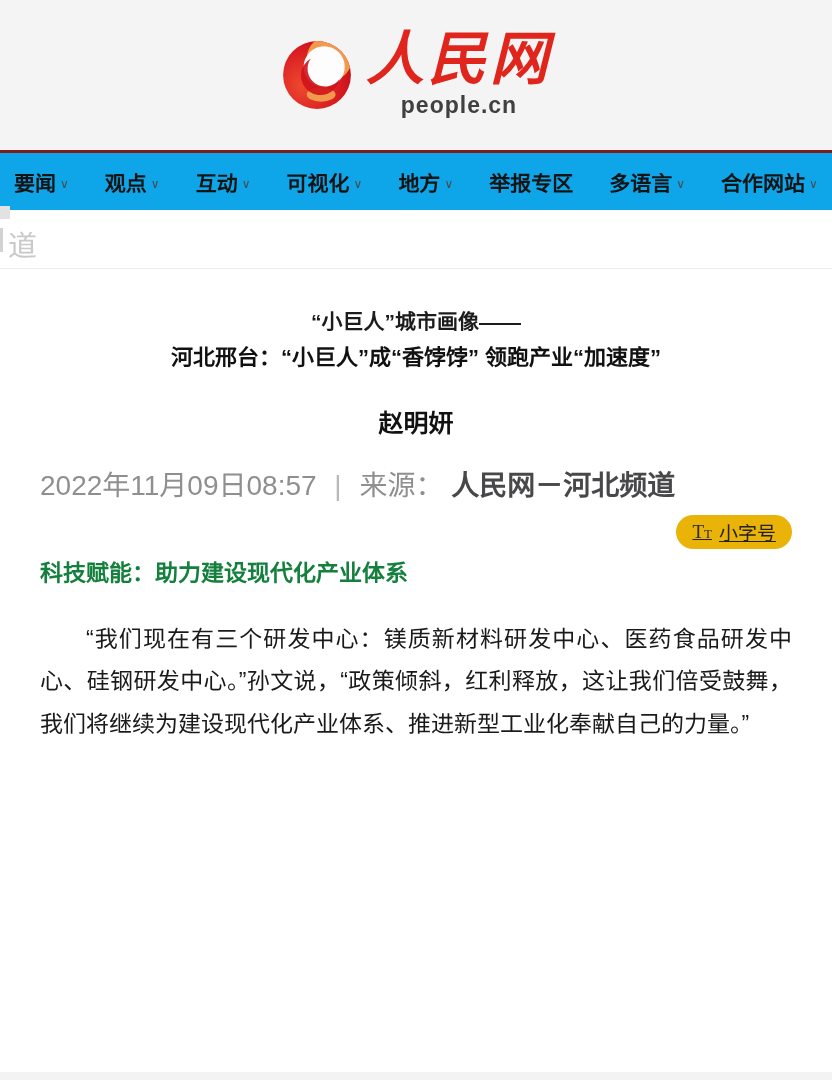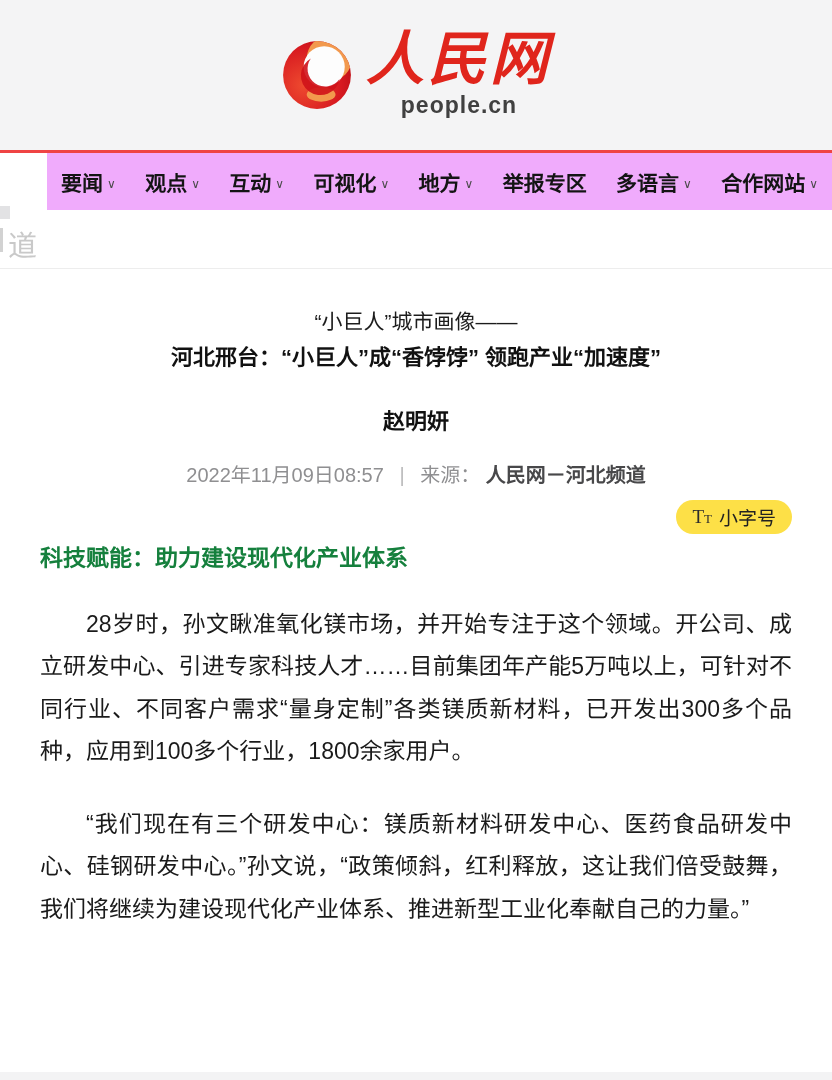--- a/index.html
+++ b/index.html
@@ -6,61 +6,60 @@
   html,body { width:832px; }
   body {
     height:1080px; overflow:hidden; position:relative;
     background:#ffffff; color:#1a1a1a;
     font-family:"Liberation Sans","DejaVu Sans",sans-serif;
   }
   
   .masthead {
     height:153px; background:#f4f4f5;
     display:flex; align-items:center; justify-content:center;
-    border-bottom:3px solid #ef4444;
+    border-bottom:3px solid #7f1d1d;
   }
   .logo { display:flex; align-items:center; gap:12px; cursor:pointer; }
   .logo-ball { width:74px; height:74px; display:block; }
   .logo-text { display:flex; flex-direction:column; align-items:center; }
   .logo-cn {
     font-family:"Liberation Serif","DejaVu Serif",serif;
     font-weight:bold; font-style:italic; color:#e0251c;
     font-size:58px; line-height:1; letter-spacing:4px;
   }
   .logo-en { color:#404040; font-weight:bold; font-size:23px; letter-spacing:1px; margin-top:3px; }
   
   .navbar {
-    height:57px; background:#f0abfc;
+    height:57px; background:#0ea5e9;
     display:flex; align-items:center; justify-content:space-between;
     padding:0 14px;
-    margin-left:47px;
   }
   .nav-item {
     display:flex; align-items:center; gap:4px; cursor:pointer;
     font-size:21px; font-weight:bold; color:#141414; white-space:nowrap;
   }
   .chev { font-size:12px; font-weight:normal; color:#4a4a4a; margin-top:5px; }
   
   .crumb-strip { position:relative; height:59px; border-bottom:1px solid #ededed; background:#fff; }
   .crumb-chip { position:absolute; left:0; top:-4px; width:10px; height:13px; background:#e2e2e4; }
   .crumb-frag { position:absolute; left:0; top:18px; width:3px; height:24px; background:#d2d2d2; }
   .crumb-text { position:absolute; left:8px; top:12px; font-size:29px; color:#c9c9c9; cursor:pointer; }
   
   .article { padding:0 40px; }
-  .kicker { text-align:center; font-size:21px; font-weight:400; color:#1c1c1c; margin-top:36px; }
+  .kicker { text-align:center; font-size:21px; font-weight:700; color:#1c1c1c; margin-top:36px; }
   .title  { text-align:center; font-size:22px; font-weight:bold; line-height:1.35; color:#111; margin-top:8px; }
-  .author { text-align:center; font-size:22px; font-weight:bold; margin-top:30px; color:#111; }
-  .meta   { text-align:center; font-size:20px; color:#8f8f91; margin-top:24px; }
+  .author { text-align:center; font-size:25px; font-weight:bold; margin-top:30px; color:#111; }
+  .meta   { font-size:28px; color:#8f8f91; margin-top:24px; }
   .meta .sep { margin:0 10px; color:#b9b9bb; }
   .meta .source { color:#48484a; font-weight:bold; cursor:pointer; }
   .toolbar { display:flex; justify-content:flex-end; margin-top:12px; }
   .size-pill {
-    background:#fde047; border-radius:17px; height:34px;
+    background:#eab308; border-radius:17px; height:34px;
     display:flex; align-items:center; gap:7px; padding:0 16px;
-    font-size:19px; color:#222; cursor:pointer;
+    font-size:19px; color:#222; cursor:pointer;text-decoration:underline;
   }
   .tt-icon { font-family:"Liberation Serif","DejaVu Serif",serif; color:#2d2d2d; line-height:1; }
   .tt-icon .t1 { font-size:19px; }
   .tt-icon .t2 { font-size:13px; }
   .subhead { font-size:23px; font-weight:bold; margin-top:5px; color:#15803d; }
   .para {
     font-size:23px; line-height:1.85; text-indent:2em;
     text-align:justify; margin-top:30px; color:#1a1a1a;
   }
   .footer-strip { position:absolute; left:0; bottom:0; width:100%; height:8px; background:#f3f3f4; }
@@ -151,17 +150,16 @@
 
   <div class="toolbar">
     <div class="size-pill">
       <span class="tt-icon"><span class="t1">T</span><span class="t2">T</span></span>
       <span>小字号</span>
     </div>
   </div>
 
   <h2 class="subhead">科技赋能：助力建设现代化产业体系</h2>
 
-  <p class="para">28岁时，孙文瞅准氧化镁市场，并开始专注于这个领域。开公司、成立研发中心、引进专家科技人才……目前集团年产能5万吨以上，可针对不同行业、不同客户需求“量身定制”各类镁质新材料，已开发出300多个品种，应用到100多个行业，1800余家用户。</p>
   <p class="para">“我们现在有三个研发中心：镁质新材料研发中心、医药食品研发中心、硅钢研发中心。”孙文说，“政策倾斜，红利释放，这让我们倍受鼓舞，我们将继续为建设现代化产业体系、推进新型工业化奉献自己的力量。”</p>
 </main>
 
 <div class="footer-strip"></div>
 
 </body></html>

